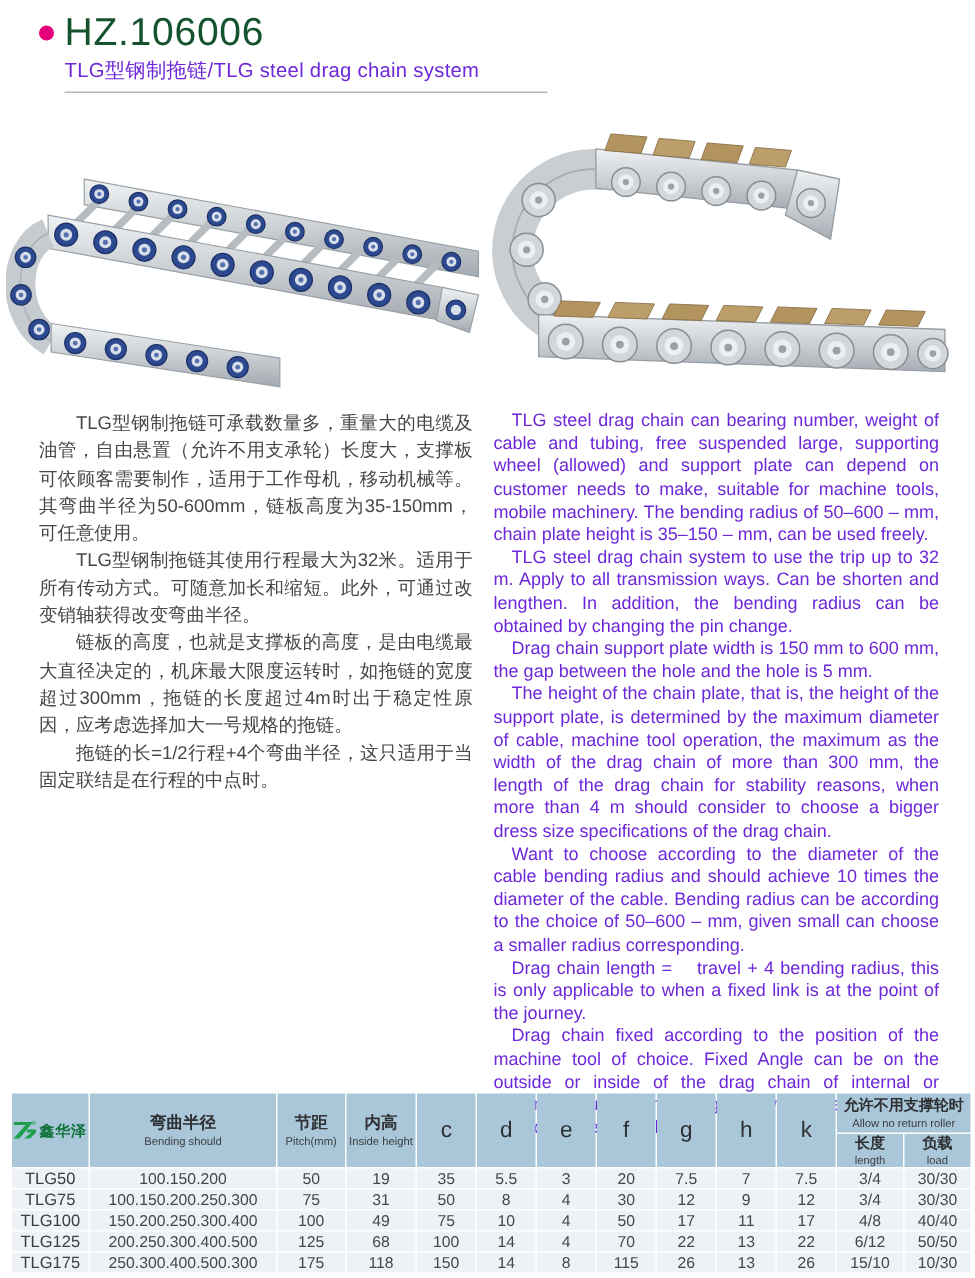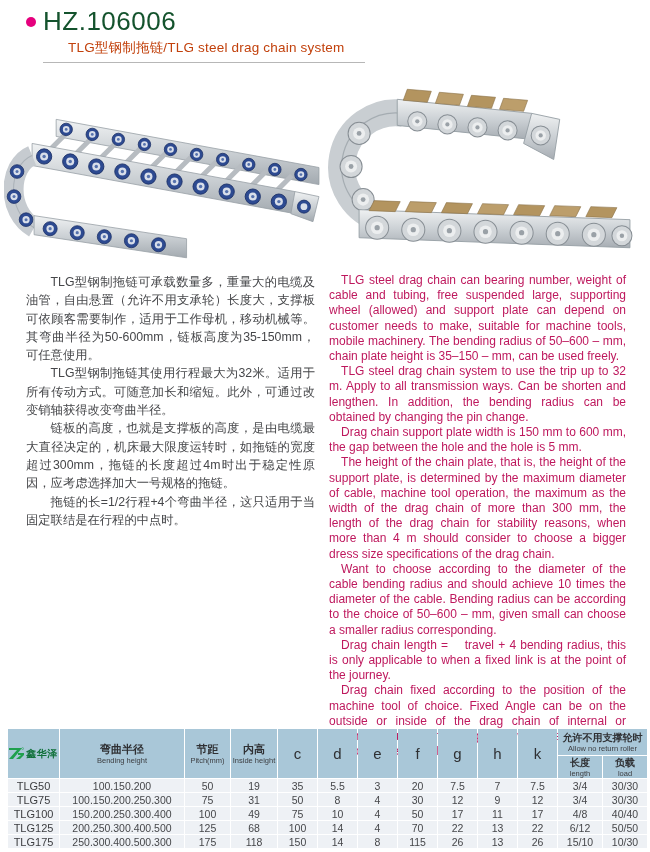--- a/index.html
+++ b/index.html
@@ -6,33 +6,33 @@
   html,body { width:650px; height:852px; background:#ffffff; overflow:hidden;
               font-family:"Liberation Sans","DejaVu Sans",sans-serif; }
   .page { position:relative; width:650px; height:852px; background:#fff; }
 
   
   .hdr { position:absolute; top:6px; left:26px; width:600px; }
   .hdr-row { display:flex; align-items:center; }
   .bullet { width:10px; height:10px; border-radius:50%; background:#e5007d; margin-right:7px; flex:0 0 auto; }
   .title { font-size:26px; color:#14532d; font-weight:400; letter-spacing:0.5px; }
   .subtitle-wrap { margin-left:17px; width:322px; border-bottom:1px solid #b7b7b7; padding-bottom:5px; margin-top:1px; }
-  .subtitle { font-size:13.5px; color:#c2410c; letter-spacing:0.2px;margin-left:25px; }
+  .subtitle { font-size:13.5px; color:#6d28d9; letter-spacing:0.2px; }
 
   
   .photos { position:absolute; top:62px; left:4px; width:642px; height:203px; display:flex; }
   .photo { flex:1 1 50%; height:100%; position:relative; }
   .photo svg { width:100%; height:100%; display:block; }
 
   
   .cols { position:absolute; top:273px; left:26px; width:600px; display:flex; gap:14px; }
   .col-cn { width:294px; font-size:12.3px; line-height:18.3px; color:#454649; text-align:justify; }
   .col-cn p { text-align:justify; }
   .col-cn p.ind { text-indent:2em; }
-  .col-en { width:302px; font-size:12px; line-height:15.2px; color:#be185d; text-align:justify; }
+  .col-en { width:302px; font-size:12px; line-height:15.2px; color:#6d28d9; text-align:justify; }
   .col-en p { text-indent:1em; text-align:justify; }
 
   
   .tbl-wrap { position:absolute; top:728px; left:7px; width:636px; }
   table { width:100%; table-layout:fixed; border-collapse:separate; border-spacing:1px; }
   th, td { text-align:center; vertical-align:middle; overflow:hidden; white-space:nowrap; }
   thead th { background:#a9c7d8; color:#2f3033;margin-top:48px; }
   th .cn { display:block; font-size:11px; font-weight:bold; line-height:13px; }
   th .en { display:block; font-size:7.5px; font-weight:normal; line-height:9px; color:#3c3d40; }
   th.dim { font-size:15px; font-weight:400; }
@@ -407,21 +407,21 @@
               <svg width="15" height="13" viewBox="0 0 15 13">
                 <polygon points="0,1 13,1 4,12 0,12 8,3 0,3" fill="#1fa04e"></polygon>
                 <polygon points="9,6 15,6 15,8 11,12 7,12 12,8 9,8" fill="#1fa04e"></polygon>
                 <circle cx="13.6" cy="1.6" r="1" fill="none" stroke="#1fa04e" stroke-width="0.5"></circle>
               </svg>
               <span class="logo-text">鑫华泽</span>
             </span>
           </th>
           <th rowspan="2">
             <span class="cn">弯曲半径</span>
-            <span class="en">Bending height</span>
+            <span class="en">Bending should</span>
           </th>
           <th rowspan="2">
             <span class="cn">节距</span>
             <span class="en">Pitch(mm)</span>
           </th>
           <th rowspan="2">
             <span class="cn">内高</span>
             <span class="en">Inside height</span>
           </th>
           <th rowspan="2" class="dim">c</th>

